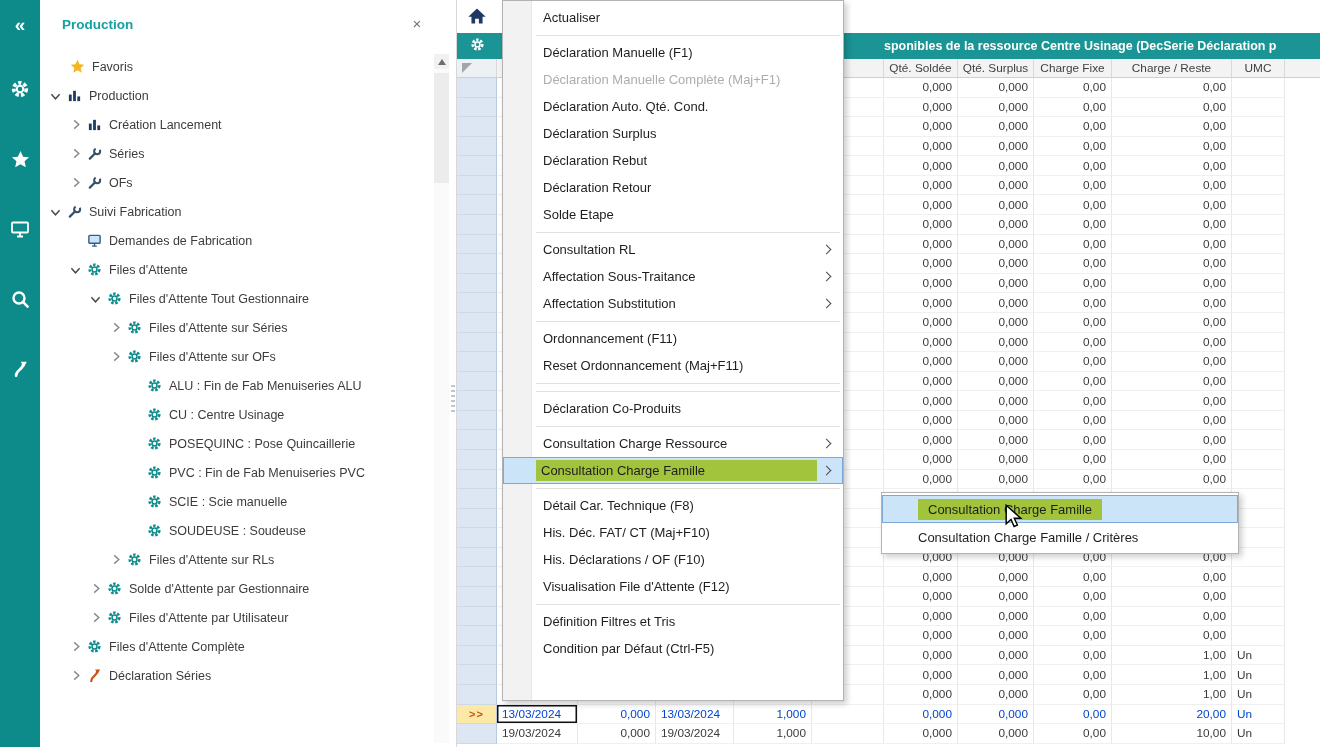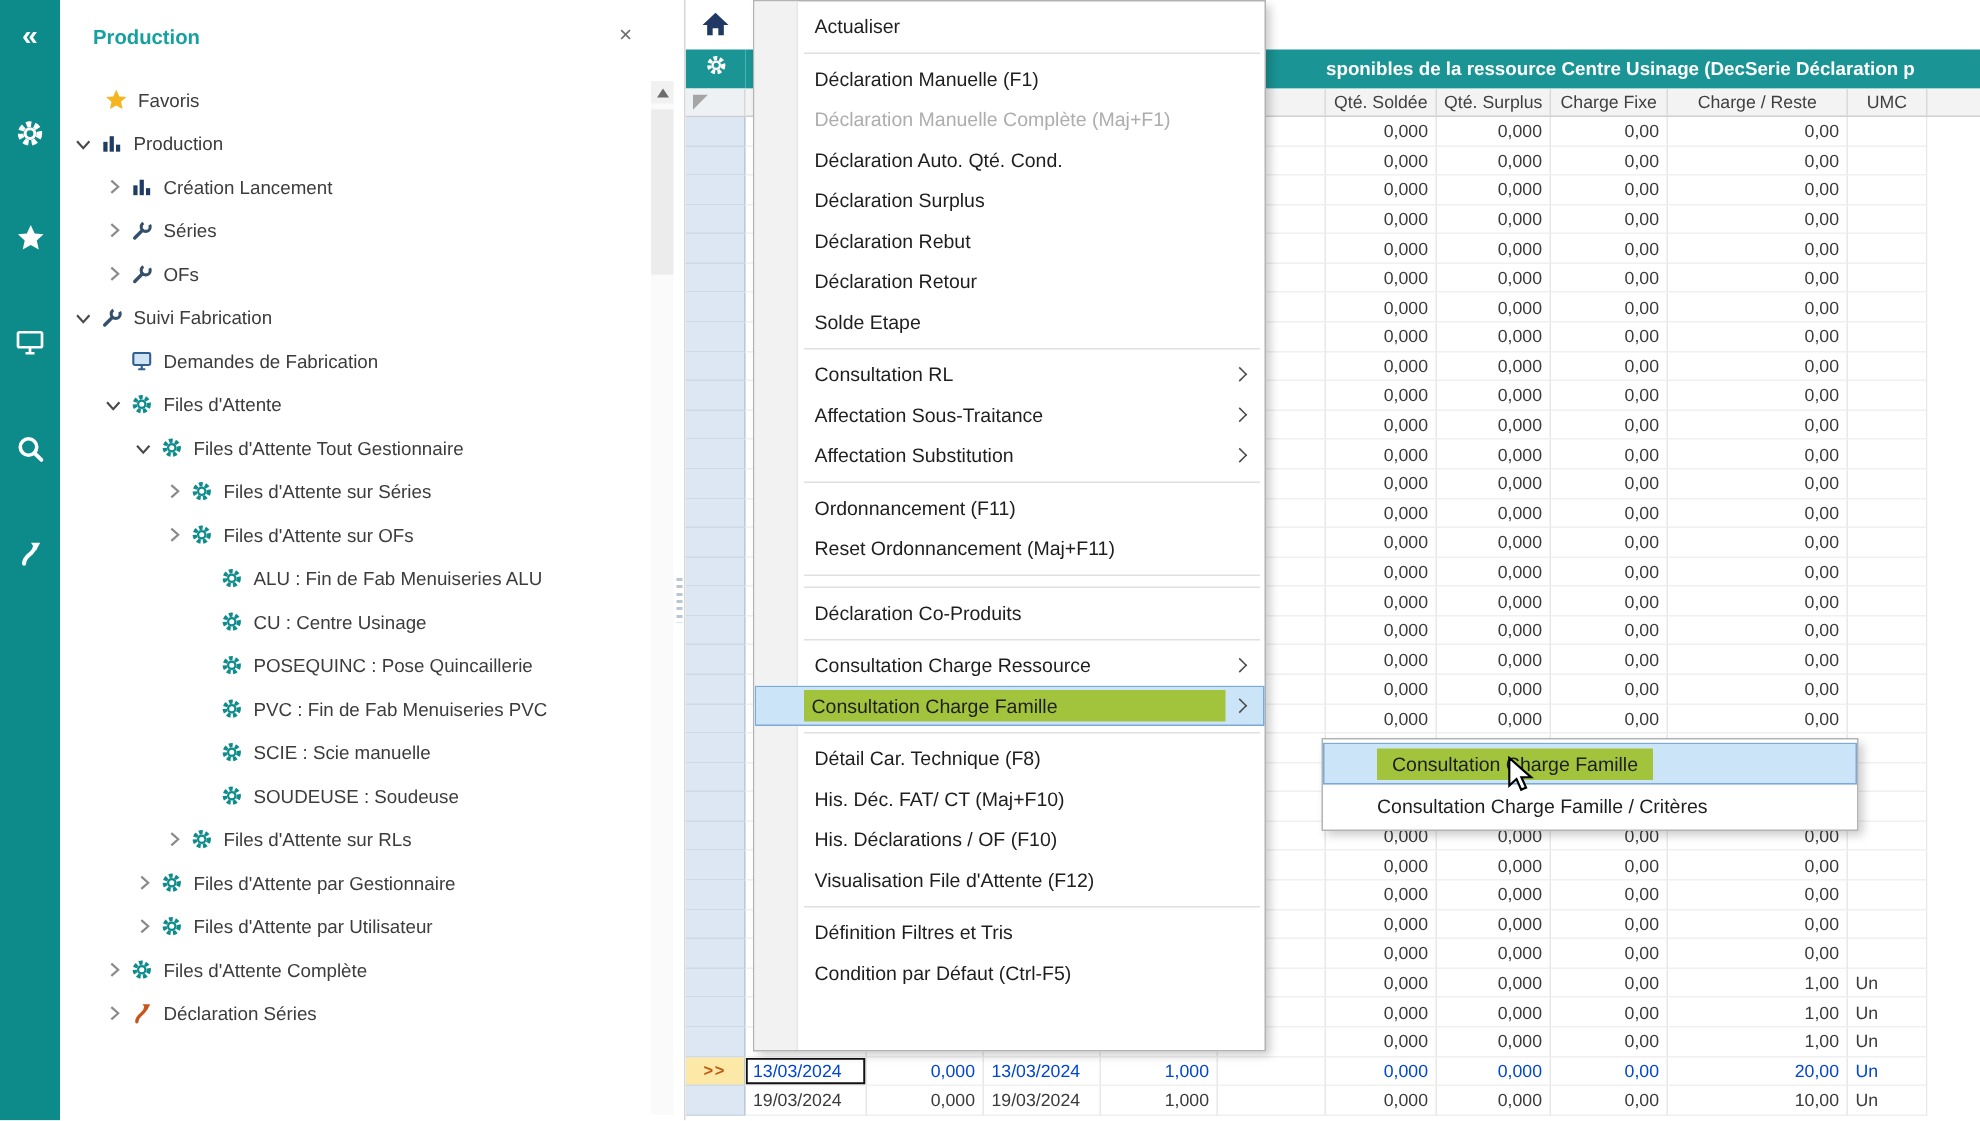--- a/index.html
+++ b/index.html
@@ -346,21 +346,21 @@
             <svg width="11" height="11" viewBox="0 0 12 12">
               <path d="M3.5 1.5 L8.5 6 L3.5 10.5" fill="none" stroke="currentColor" stroke-width="1.6"></path>
             </svg>
           </span>
           <span class="ticon">
             <svg width="15" height="15" viewBox="0 0 16 16">
               <circle cx="8" cy="8" r="5" fill="none" stroke="#0E8C8C" stroke-width="3" stroke-dasharray="2.6 1.7"></circle>
               <circle cx="8" cy="8" r="2.6" fill="none" stroke="#0E8C8C" stroke-width="1.6"></circle>
             </svg>
           </span>
-          <span class="tlabel">Files d'Attente par Gestionnaire</span>
+          <span class="tlabel">Solde d'Attente par Gestionnaire</span>
         </div>
         <div class="tree-row" style="padding-left: 50px;">
           <span class="exp">
             <svg width="11" height="11" viewBox="0 0 12 12">
               <path d="M3.5 1.5 L8.5 6 L3.5 10.5" fill="none" stroke="currentColor" stroke-width="1.6"></path>
             </svg>
           </span>
           <span class="ticon">
             <svg width="15" height="15" viewBox="0 0 16 16">
               <circle cx="8" cy="8" r="5" fill="none" stroke="#0E8C8C" stroke-width="3" stroke-dasharray="2.6 1.7"></circle>

